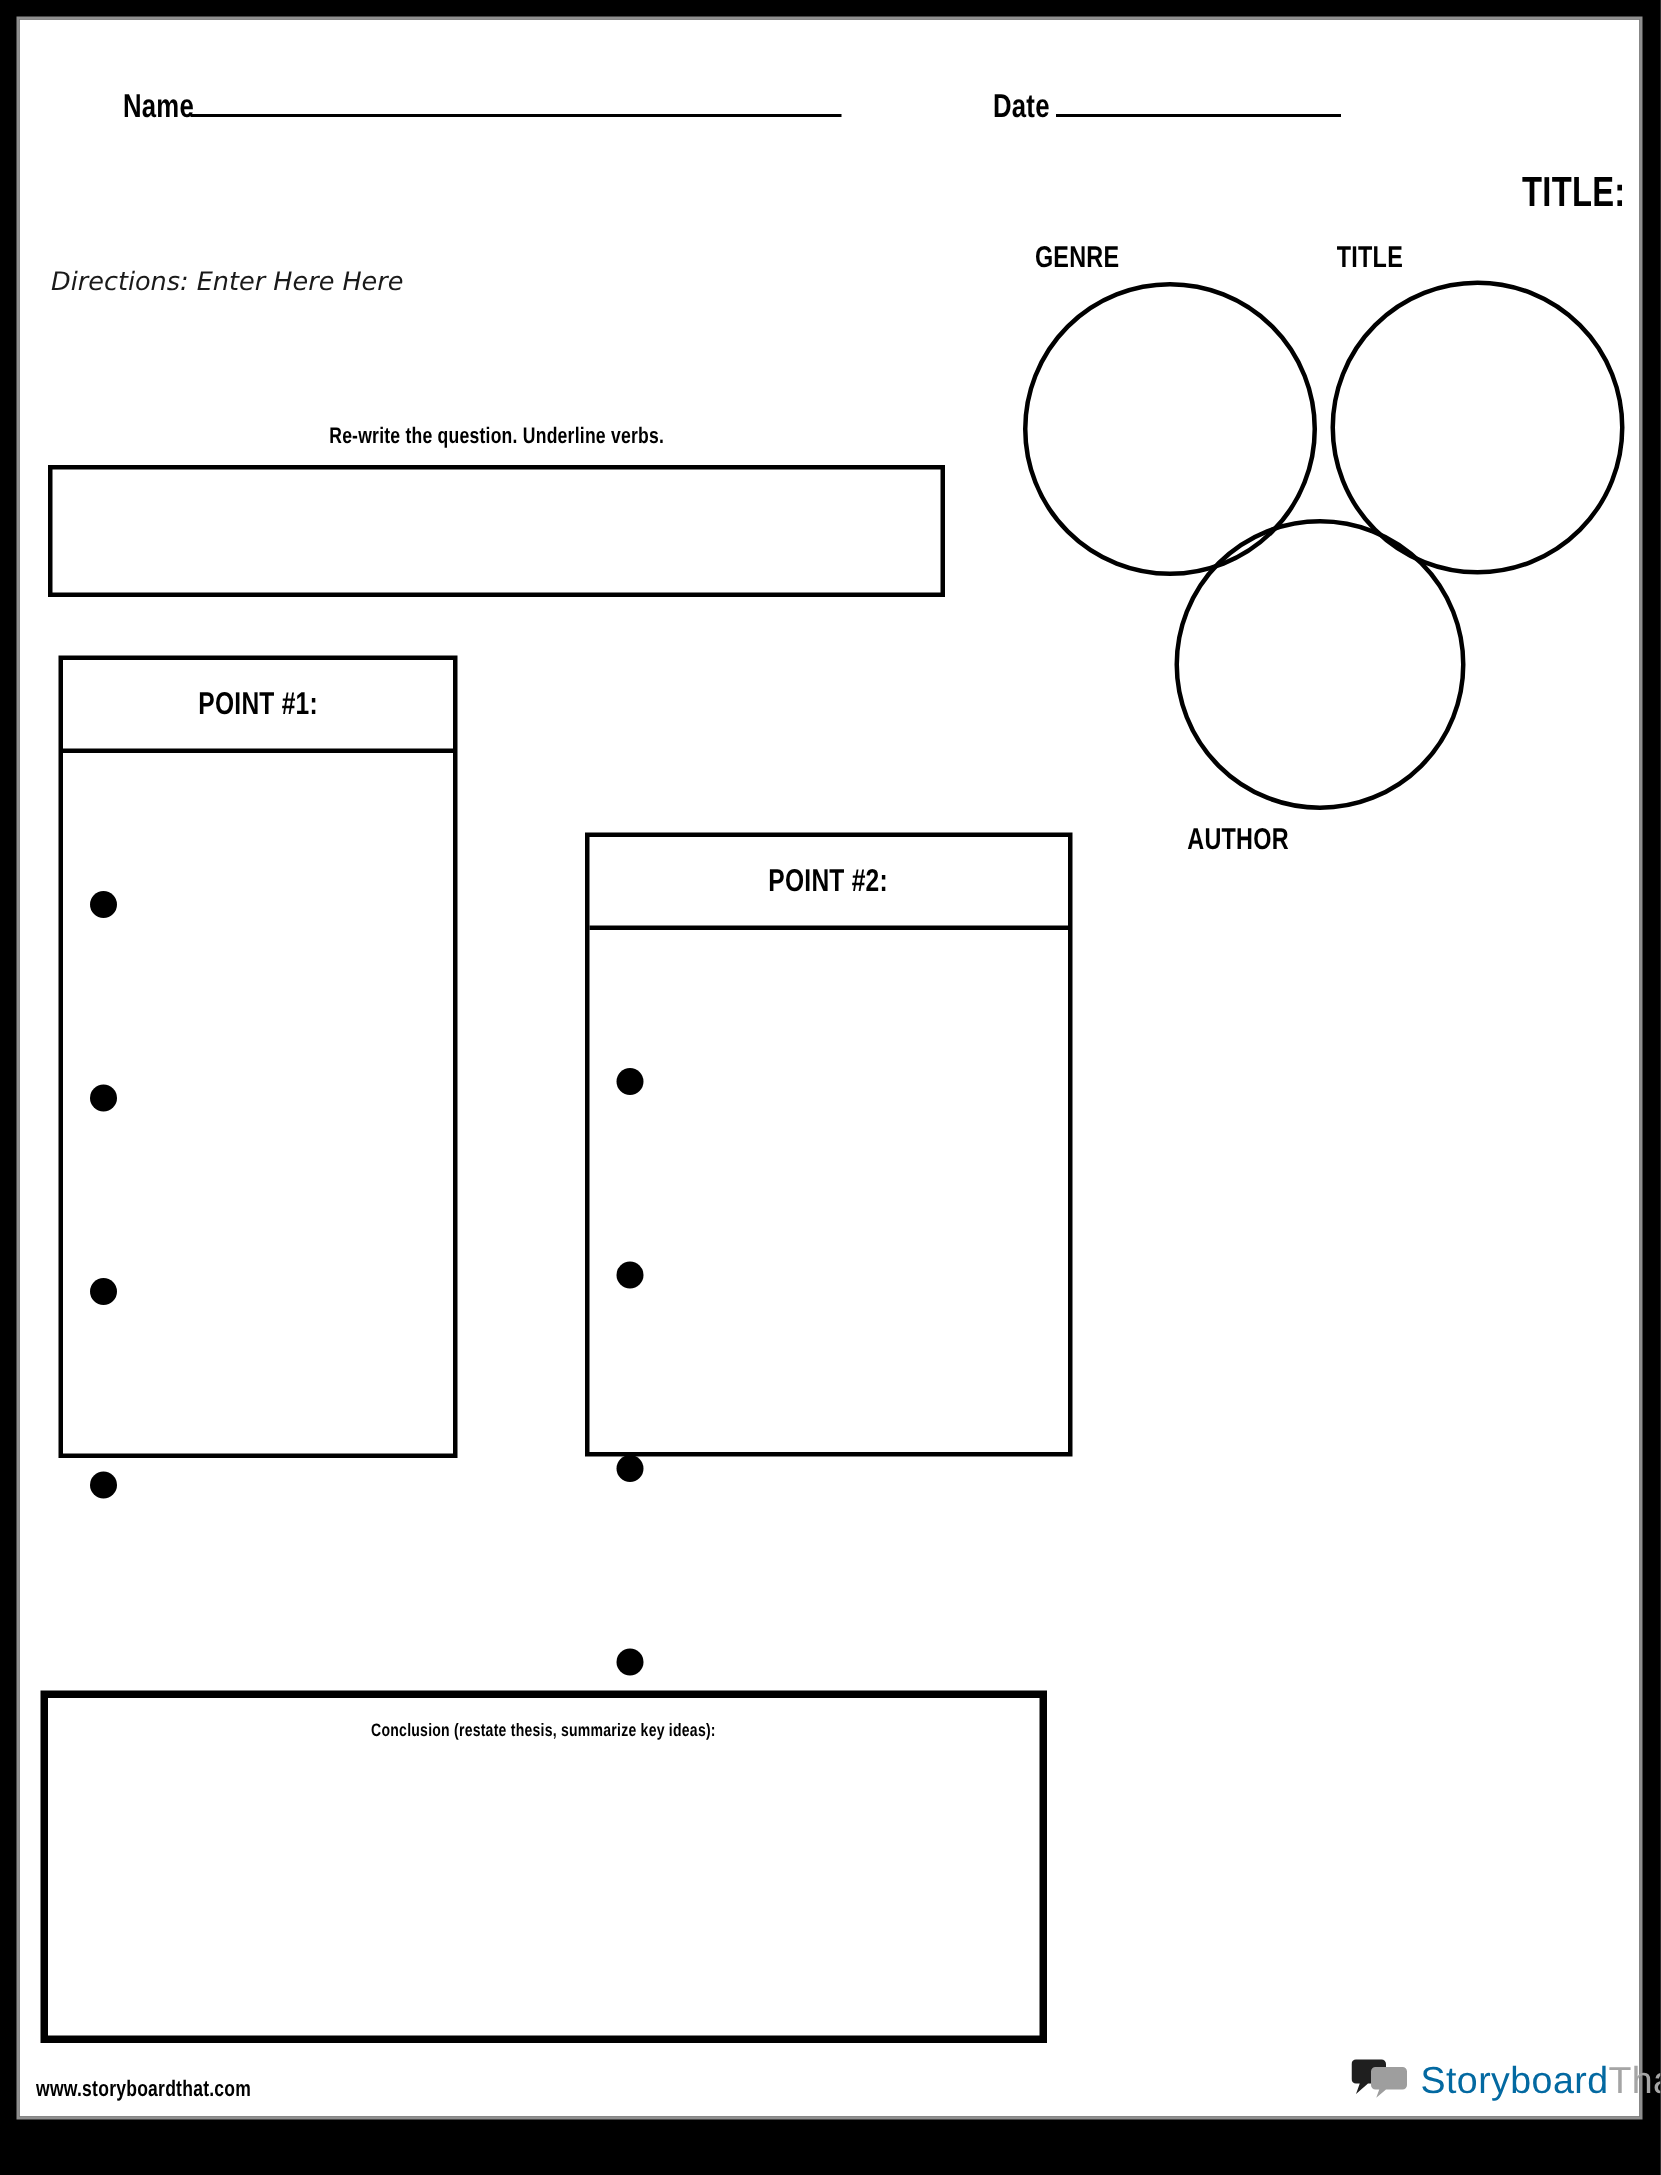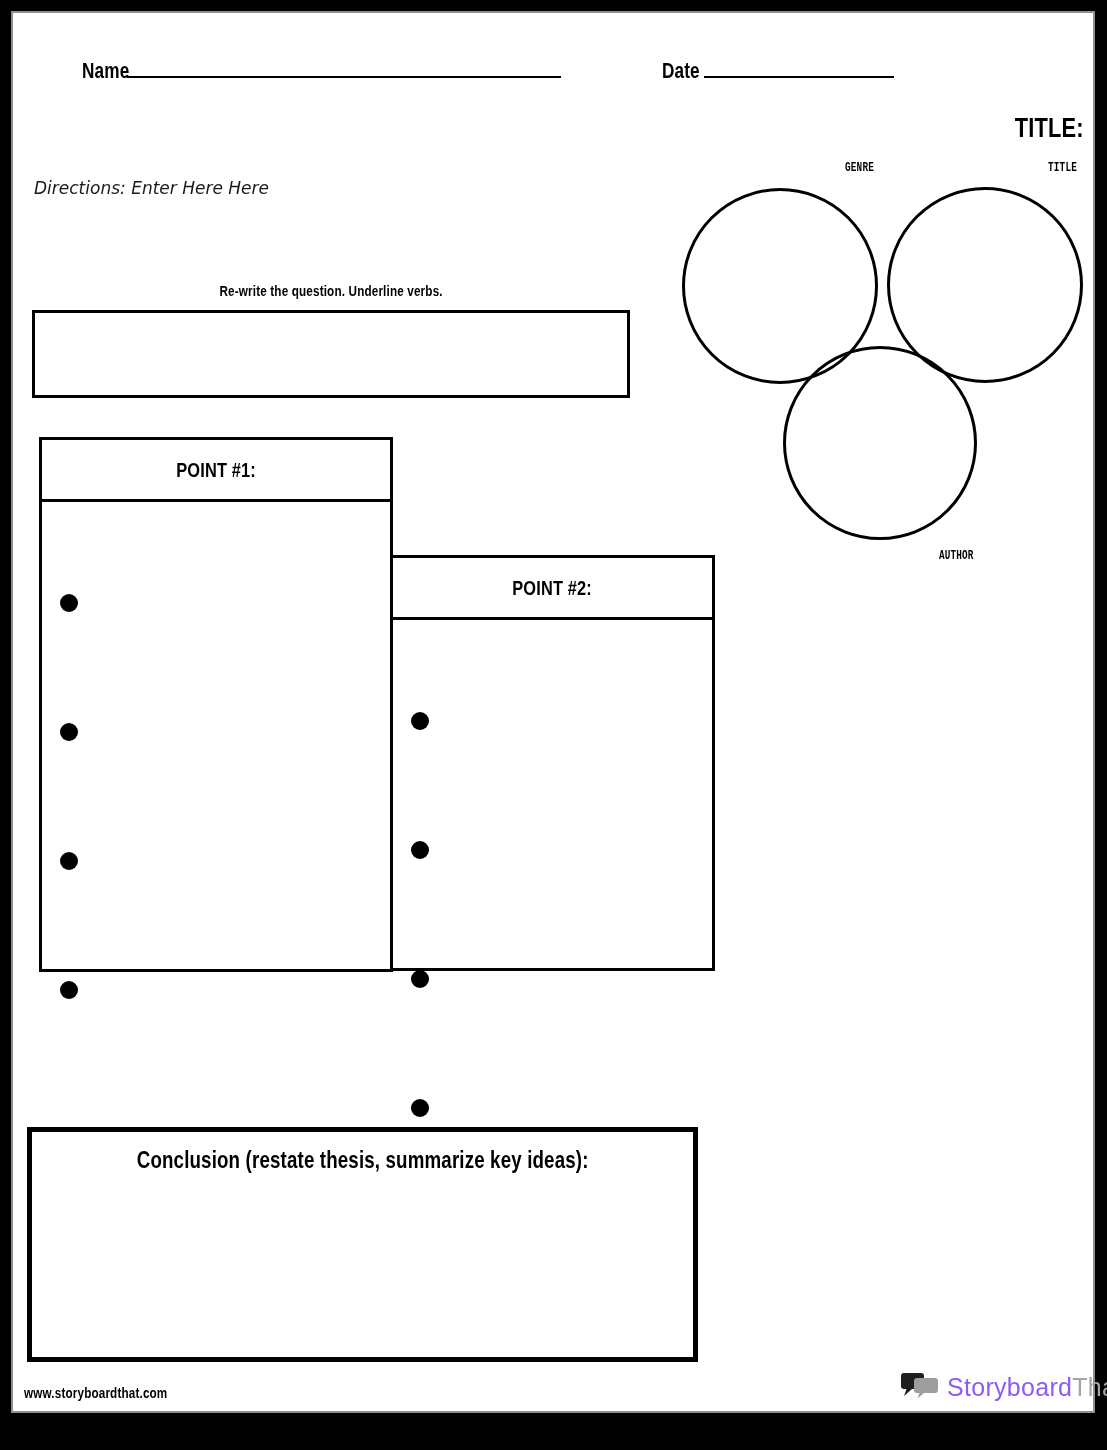--- a/index.html
+++ b/index.html
@@ -38,32 +38,32 @@
   .date-line{left:691px;top:30px;width:190px;height:35px;border-bottom:2px solid #000;}
 
   .title-heading{left:0;top:99px;width:1080px;font-size:28px;text-align:right;}
   .directions{left:21px;top:165px;font-size:17px;font-style:italic;font-family:"DejaVu Sans",sans-serif;color:#1a1a1a;}
 
   
   .circle{position:absolute;border:3px solid #000;border-radius:50%;background:transparent;}
   .circle-genre{left:669px;top:175px;width:196px;height:196px;}
   .circle-title{left:874px;top:174px;width:196px;height:196px;}
   .circle-author{left:770px;top:333px;width:194px;height:194px;}
-  .venn-label{position:absolute;width:196px;text-align:right;font-size:12px;font-family:Liberation Mono, monospace;}
+  .venn-label{position:absolute;width:196px;text-align:left;font-size:20px;}
   .venn-label-genre{left:669px;top:148px;}
   .venn-label-title{left:872px;top:148px;}
   .venn-label-author{left:769px;top:536px;}
 
   
   .rewrite-heading{left:19px;top:269px;width:598px;font-size:15px;}
   .rewrite-box{left:19px;top:297px;width:598px;height:88px;border:3px solid #000;background:#fff;}
 
   
   .point-box{position:absolute;border:3px solid #000;background:#fff;}
-  .point1{left:26px;top:424px;width:354px;height:535px;}
+  .point1{left:26px;top:424px;width:266px;height:535px;}
   .point2{left:377px;top:542px;width:325px;height:416px;}
   .point3{left:722px;top:750px;width:325px;height:535px;}
   .point-header{
     height:62px;border-bottom:3px solid #000;
     display:flex;align-items:center;justify-content:center;
     font-size:21px;
   }
   .point-body{position:relative;height:467px;}
   .dot{
     position:absolute;left:18px;width:18px;height:18px;
@@ -72,21 +72,21 @@
   .dot:nth-child(1){top:92px;}
   .dot:nth-child(2){top:221px;}
   .dot:nth-child(3){top:350px;}
   .dot:nth-child(4){top:479px;}
 
   
   .conclusion-box{
     left:14px;top:1114px;width:671px;height:235px;
     border:5px solid #000;background:#fff;
   }
-  .conclusion-heading{display:block;margin-top:14px;text-align:center;font-size:24px;}
+  .conclusion-heading{display:block;margin-top:14px;text-align:center;font-size:12px;}
 
   
   .site-url{left:11px;top:1371px;font-size:15px;}
   .logo{left:888px;top:1356px;display:flex;align-items:center;gap:6px;}
   .logo-text{font-size:25px;letter-spacing:0.3px;white-space:nowrap;}
 </style>
 </head>
 <body>
 
 <div class="frame">
@@ -150,18 +150,18 @@
       <span class="conclusion-heading"><span class="cond cond-c">Conclusion (restate thesis, summarize key ideas):</span></span>
     </div>
 
     <span class="abs cond site-url">www.storyboardthat.com</span>
     <div class="abs logo">
       <svg width="40" height="36" viewBox="0 0 40 36">
         <path d="M3 4 h17 a3 3 0 0 1 3 3 v10 a3 3 0 0 1 -3 3 h-9 l-8 7 2.5-7 h-2.5 a3 3 0 0 1 -3 -3 v-10 a3 3 0 0 1 3 -3 z" fill="#1f1f1f"></path>
         <path d="M16 9 h18 a3 3 0 0 1 3 3 v9 a3 3 0 0 1 -3 3 h-11 l-6.5 5.5 2-5.5 h-2.5 a3 3 0 0 1 -3 -3 v-9 a3 3 0 0 1 3 -3 z" fill="#9e9e9e"></path>
       </svg>
       <span class="logo-text">
-        <span style="color:#8b5cf6;">Storyboard</span><span style="color:#a5a5a5;">That</span>
+        <span style="color:#0369a1;">Storyboard</span><span style="color:#a5a5a5;">That</span>
       </span>
     </div>
 
   </div>
 </div>
 
 </body></html>

